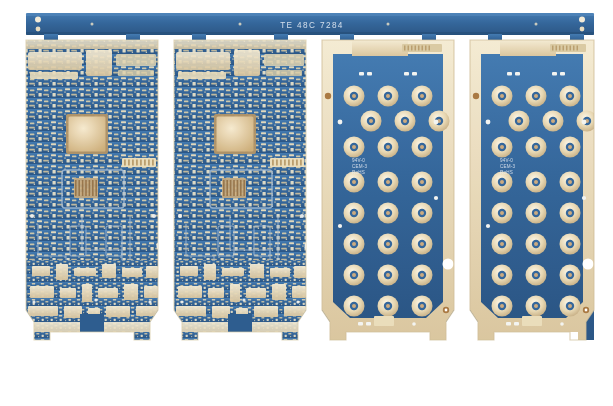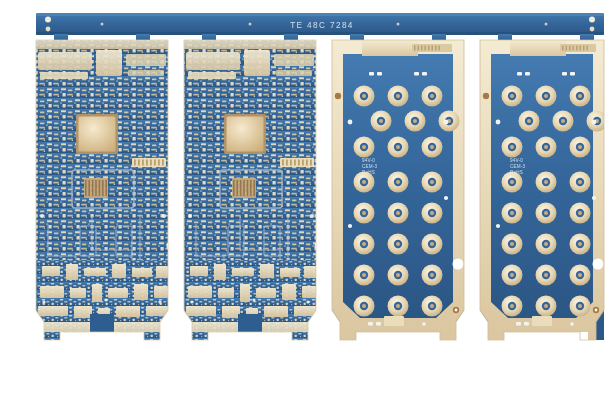--- a/index.html
+++ b/index.html
@@ -6,21 +6,21 @@
   html,body{margin:0;padding:0;}
   body{
     width:613px;height:406px;
     background:#ffffff;
     font-family:"Liberation Sans", sans-serif;
     overflow:hidden;
     position:relative;
   }
   #figure{
     position:absolute;
-    left:14px; top:0;
+    left:4px; top:0;
     width:507px; height:406px;
   }
   #photo-wrap{
     position:absolute;
     left:18px; top:10px;
     width:578px; height:342px;
     background:#ffffff;
     overflow:hidden;
   }
   #pcb-svg{display:block;width:578px;height:342px;}

